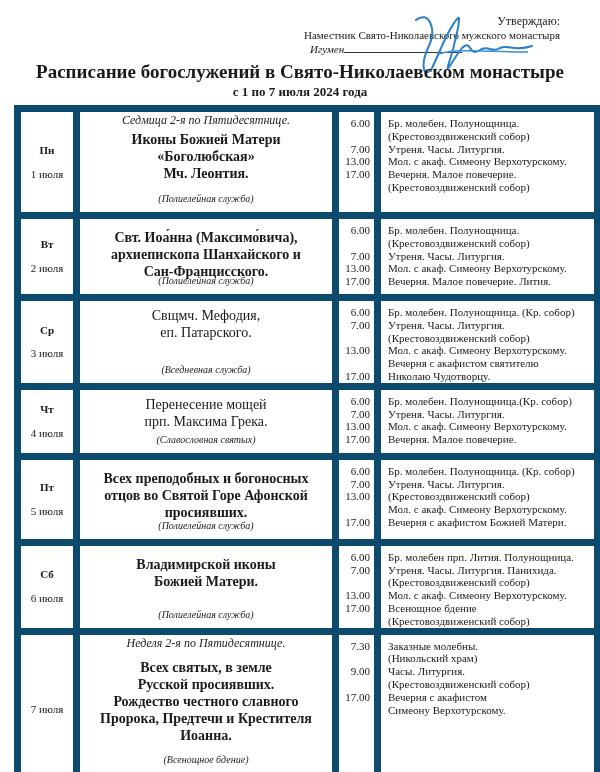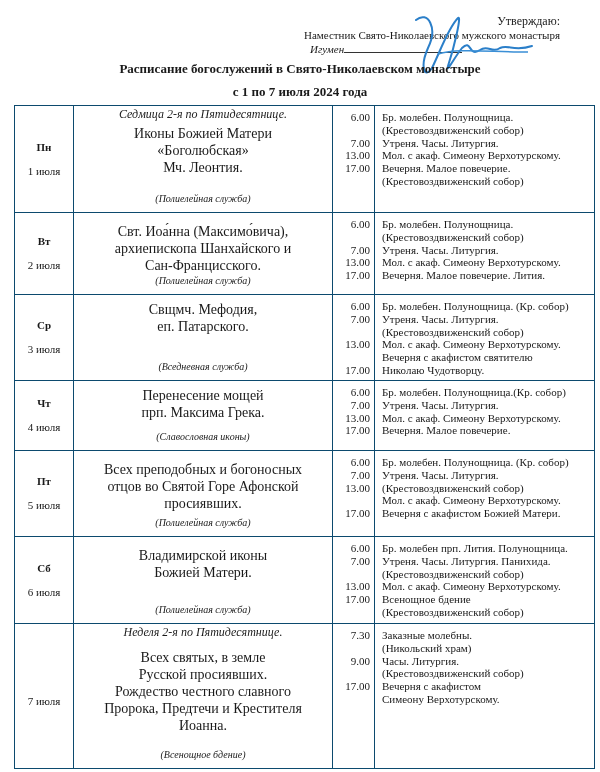--- a/index.html
+++ b/index.html
@@ -5,34 +5,34 @@
   html, body { margin:0; padding:0; background:#ffffff; }
   body { width:600px; height:772px; position:relative; overflow:hidden;
          font-family:"Liberation Serif", "DejaVu Serif", serif; color:#1a1a1a; }
   .approve { position:absolute; right:40px; top:14px; text-align:right; font-size:11px; line-height:14px; }
   .approve .ttl { font-weight:normal; font-size:12px; }
   .approve .line2 { position:absolute; right:0; top:14px; white-space:nowrap; }
   .approve .line3 { position:absolute; right:0; top:28px; white-space:nowrap; width:250px; text-align:left;font-style:italic; }
   .approve .uline { display:inline-block; width:118px; border-bottom:1px solid #333; height:10px; vertical-align:baseline; }
   .sig { position:absolute; left:388px; top:8px; width:150px; height:80px; }
   .title { position:absolute; left:0; width:600px; text-align:center; top:61px;
-           font-weight:bold; font-size:13px; }
+           font-weight:bold; font-size:19px; }
   .subtitle { position:absolute; left:0; width:600px; text-align:center; top:84px;
            font-weight:bold; font-size:13px; }
   .subtitle span { }
 
   table.sched { position:absolute; left:14px; top:105px; width:580px; border-collapse:collapse; table-layout:fixed; }
-  table.sched td { border:1px solid #0c4a6e; vertical-align:top; padding:0; font-size:11px; line-height:12.8px; }
+  table.sched td { border:7px solid #0c4a6e; vertical-align:top; padding:0; font-size:11px; line-height:12.8px; }
   col.c1 { width:59px; } col.c2 { width:259px; } col.c3 { width:42px; } col.c4 { width:220px; }
   td.day { text-align:center; vertical-align:middle !important; }
   td.day .dn { font-weight:bold; font-size:11px; }
   td.day .dd { font-size:11px;margin-top:11px; }
   td.feast { text-align:center; position:relative; }
   .week { font-style:italic; font-size:12px; margin-top:2px; }
-  .fbold { font-weight:normal; font-size:14px; line-height:17px; }
+  .fbold { font-weight:bold; font-size:14px; line-height:17px; }
   .fnorm { font-size:14px; line-height:17px; }
   .svc { font-style:italic; font-size:10px; position:absolute; left:0; right:0; bottom:6px; text-align:center; }
   td.times { text-align:right; padding-right:4px !important; }
   td.times div, td.acts div { height:12.8px; white-space:nowrap; }
   td.acts { padding-left:7px !important; }
 </style>
 </head>
 <body>
 
 <div class="approve">
@@ -154,21 +154,21 @@
       <tr style="height: 70px;">
         <td class="day">
           <div class="dn">Чт</div>
           <div class="dd">4 июля</div>
         </td>
         <td class="feast">
           <div style="padding-top:6px">
             <div class="fnorm">Перенесение мощей</div>
             <div class="fnorm">прп. Максима Грека.</div>
           </div>
-          <div class="svc">(Славословная иконы)</div>
+          <div class="svc">(Славословная святых)</div>
         </td>
         <td class="times">
           <div style="height:5px"></div>
           <div>6.00</div>
           <div>7.00</div>
           <div>13.00</div>
           <div>17.00</div>
         </td>
         <td class="acts">
           <div style="height:5px"></div>

